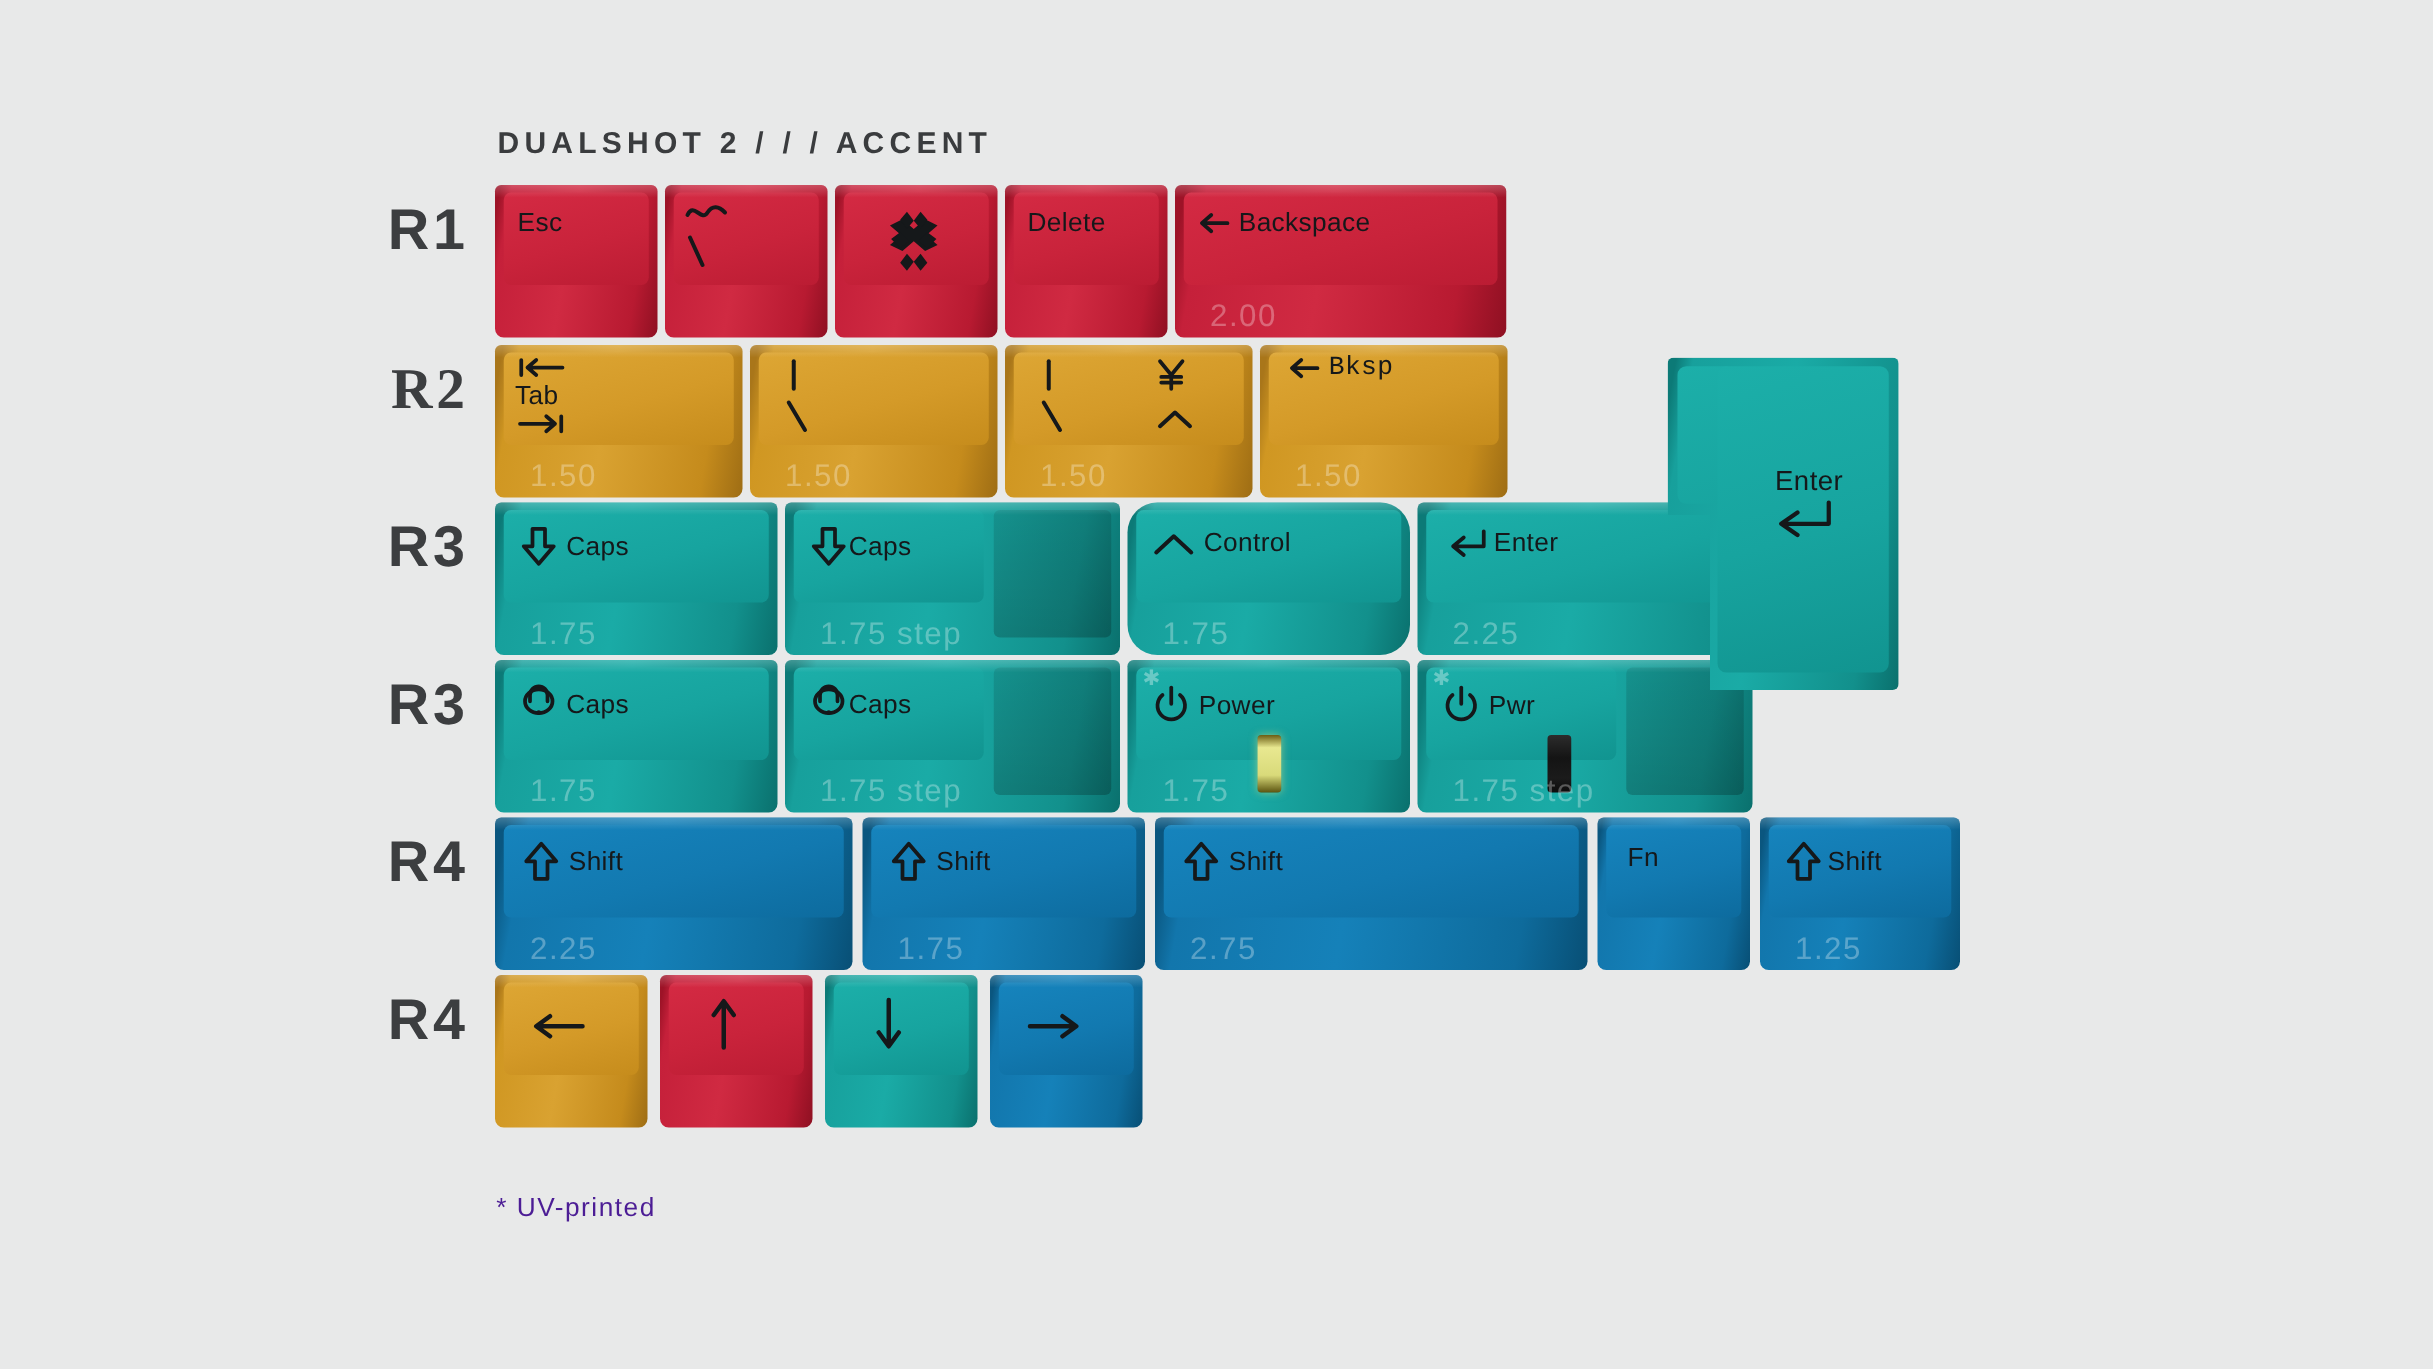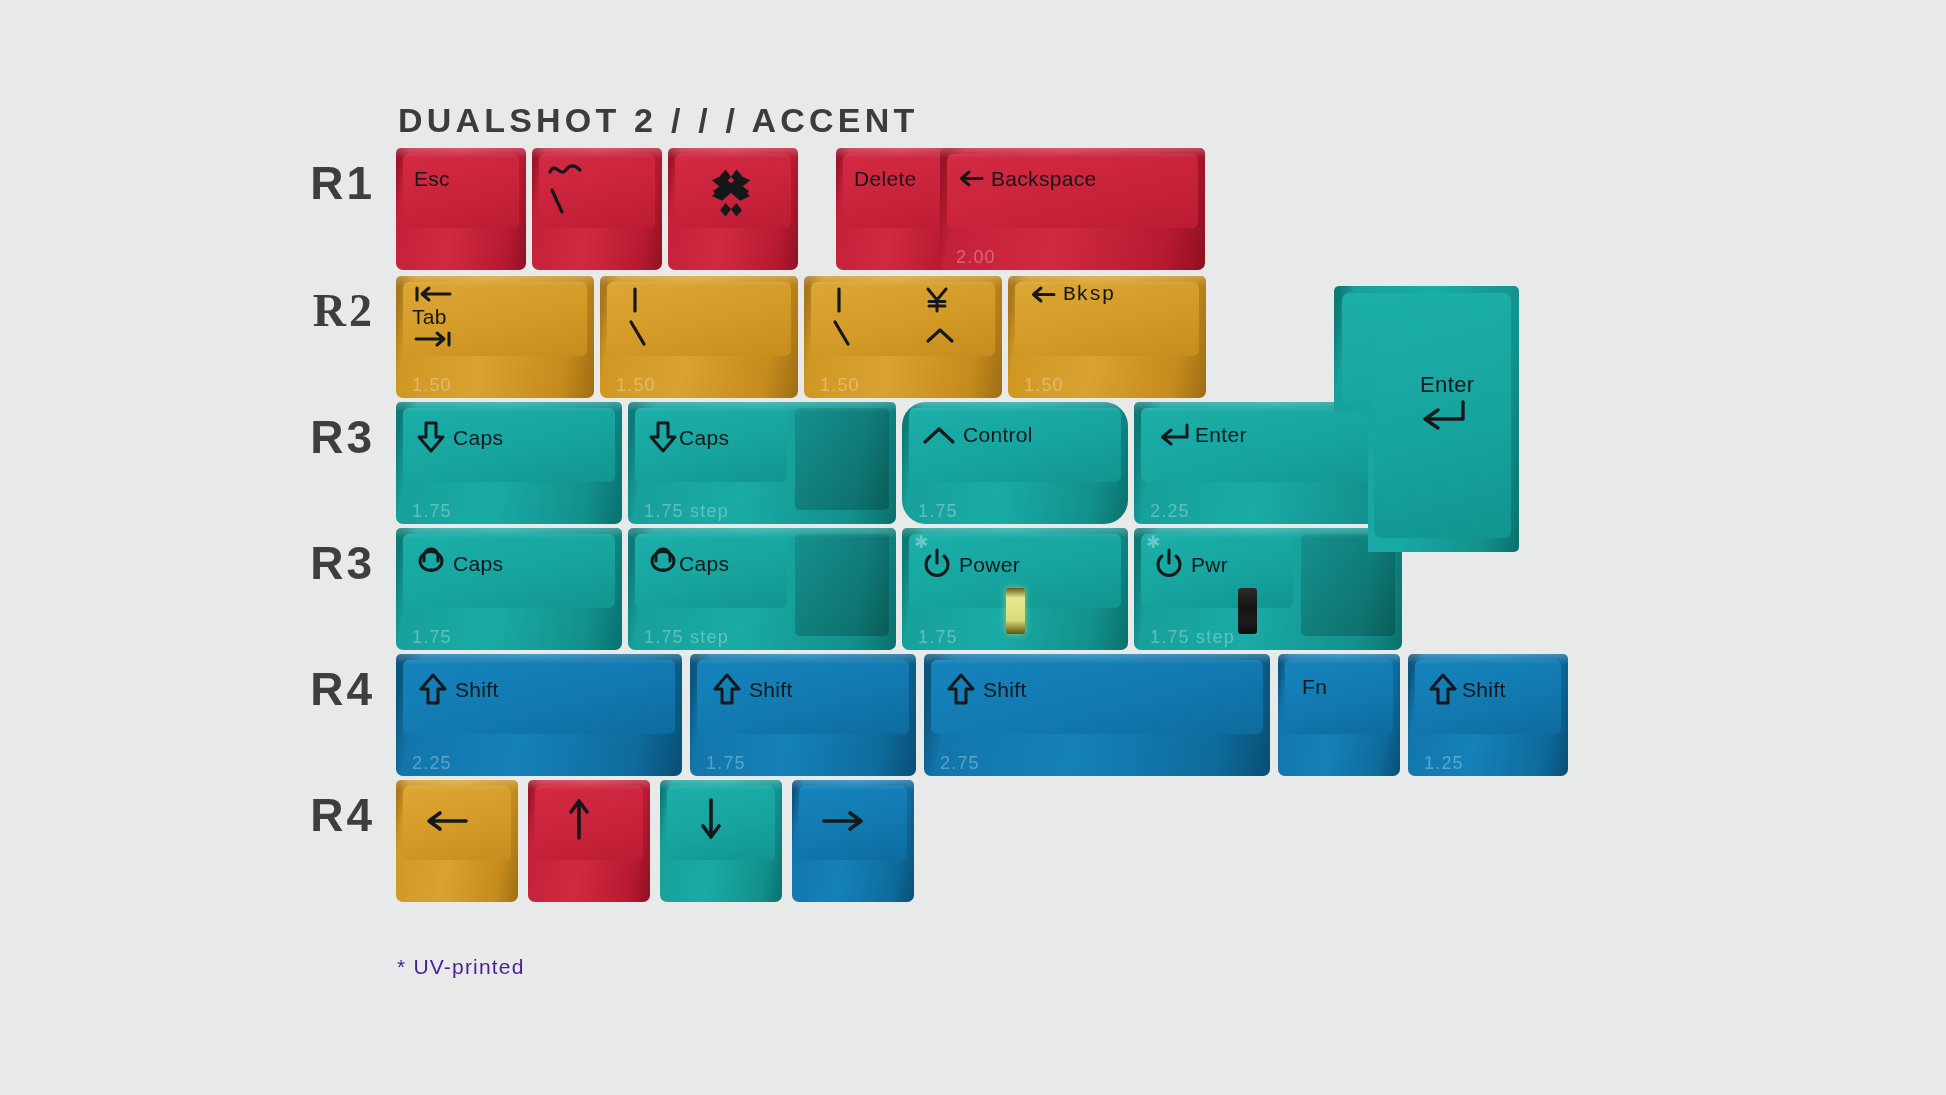--- a/index.html
+++ b/index.html
@@ -7,21 +7,21 @@
     width: 1946px; height: 1095px;
     background: #e8e9e9;
     font-family: "Liberation Sans", sans-serif;
     overflow: hidden;
   }
   #stage { position: relative; width: 1946px; height: 1095px; background: #e8e9e9; }
 
   
   #title {
     position: absolute; left: 398px; top: 101px;
-    font-size: 34px; font-weight: 600; letter-spacing: 4.2px;
+    font-size: 24px; font-weight: 600; letter-spacing: 4.2px;
     color: #3a3c3e; white-space: pre;
   }
 
   
   .row-label {
     position: absolute; width: 150px; text-align: right;
     font-size: 46px; font-weight: 600; letter-spacing: 3px;
     color: #3c3e40; line-height: 1;
   }
 
@@ -41,22 +41,22 @@
     border-radius: 6px;
   }
   .cap .legend {
     position: absolute; left: 18px; top: 20px;
     display: flex; align-items: center; gap: 7px;
     color: #15181a; font-size: 21px; font-weight: 400;
     letter-spacing: .3px; white-space: nowrap; line-height: 1;
   }
   .cap .legend.tight { gap: 1px; }
   .cap .size {
-    position: absolute; left: 16px; bottom: 4px;
-    font-size: 18px; letter-spacing: 1.2px;
+    position: absolute; left: 28px; bottom: 4px;
+    font-size: 25px; letter-spacing: 1.2px;
     color: rgba(255,255,255,0.30); white-space: nowrap; line-height: 1;
   }
   .cap .star {
     position: absolute; left: 12px; top: 6px;
     font-size: 17px; color: rgba(255,255,255,0.34); line-height: 1;
   }
 
   
   .red  { background: linear-gradient(100deg,#9d1327 0 3%, #c5203a 9%, #d02a42 45%, #b81a31 84%, #8e1022 100%); }
   .red  .top  { background: linear-gradient(165deg,#d42a43 0%, #c9233b 55%, #bb1c33 100%); }
@@ -179,21 +179,21 @@
             <path d="M38 6 L44 13 L38 21 L32 14 Z"></path>
             <path d="M26 58 L20 51 L26 43 L32 50 Z"></path>
             <path d="M38 58 L44 51 L38 43 L32 50 Z"></path>
             <path d="M20 24 L12 30 L20 38 L28 32 Z"></path>
             <path d="M44 24 L52 30 L44 38 L36 32 Z"></path>
           </g>
         </svg>
       </div>
     </div>
 
-    <div class="cap red" style="left:804px; top:148px; width:130px; height:122px;margin-left:32px;">
+    <div class="cap red" style="left:804px; top:148px; width:130px; height:122px;">
       <div class="top"></div>
       <div class="legend">Delete</div>
     </div>
 
     <div class="cap red" style="left:940px; top:148px; width:265px; height:122px;">
       <div class="top"></div>
       <div class="legend">
         <svg width="26" height="17" viewBox="0 0 26 17">
             <path d="M24 8.5 H4 M11 2 L3.5 8.5 L11 15" stroke="#15181a" stroke-width="3" fill="none" stroke-linecap="round" stroke-linejoin="round"></path>
           </svg>

